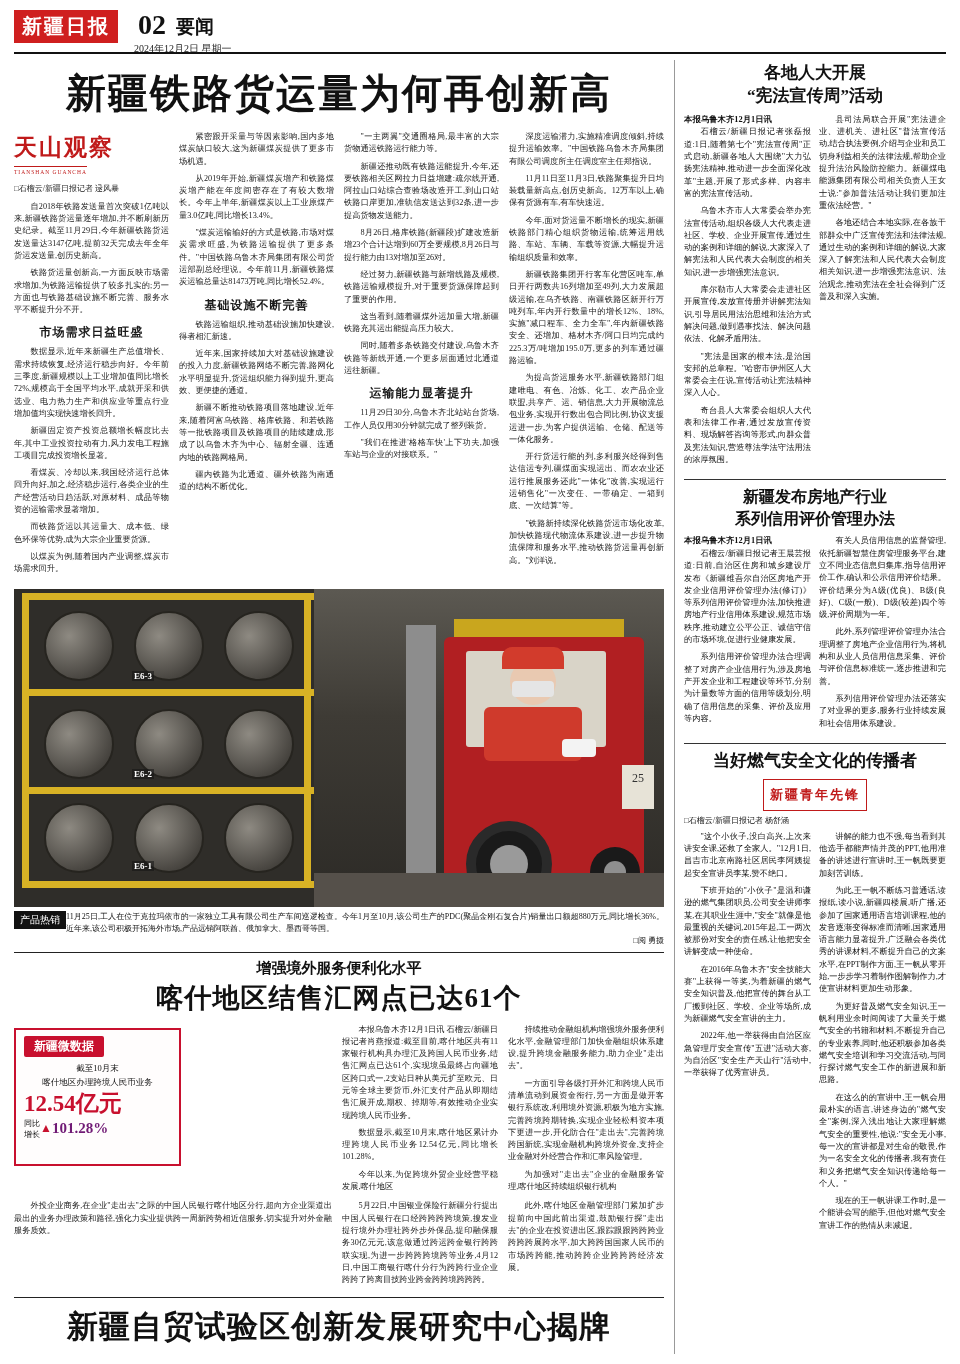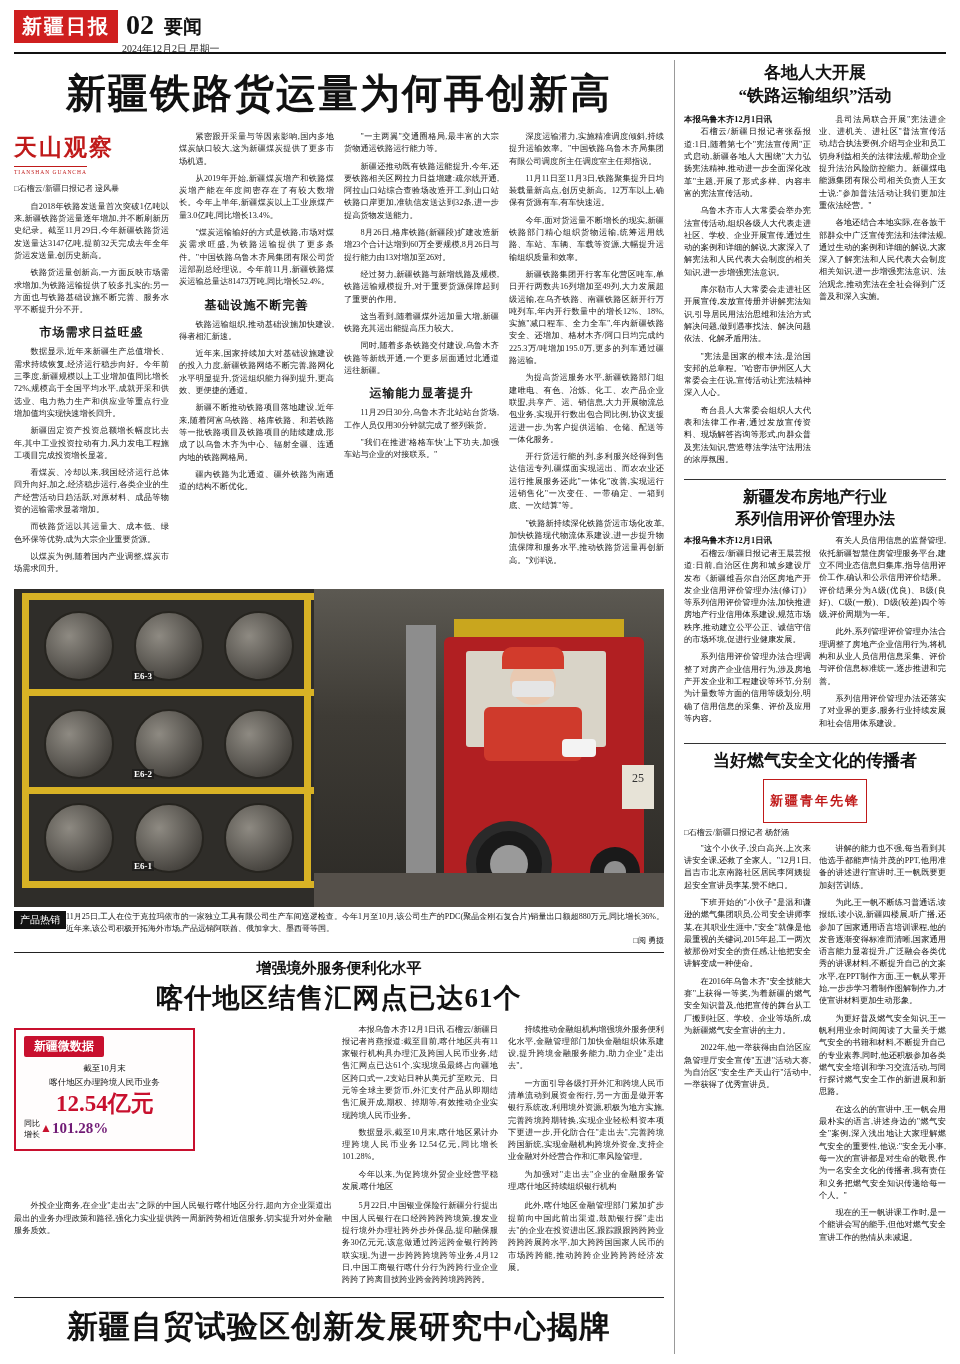--- a/index.html
+++ b/index.html
@@ -8,21 +8,21 @@
     width: 960px; height: 1364px;
     background: #ffffff;
     font-family: "Liberation Serif", "DejaVu Serif", serif;
     color: #111;
     position: relative;
     overflow: hidden;
   }
   .page { width:960px; height:1364px; padding: 10px 14px; position:relative; }
 
   
-  .masthead { display:flex; align-items:flex-start; gap:4px; height:38px; }
+  .masthead { display:flex; align-items:flex-start; gap:16px; height:38px; }
   .mast-logo {
     background:#cf1f1f; color:#fff; font-weight:bold; font-size:20px;
     letter-spacing:2px; padding:4px 8px; line-height:1.25;
     font-family:"Liberation Serif", serif;
   }
   .mast-page {
     font-size:28px; font-weight:bold; color:#111; line-height:1;
     border:0; padding:0 4px; position:relative; top:1px;
   }
   .mast-sec { font-size:19px; font-weight:bold; color:#111; line-height:1; padding-top:3px;}
@@ -82,48 +82,48 @@
   .cap-text { font-size:8px; line-height:1.5; text-align:justify; flex:1; }
   .cap-credit { font-size:8px; text-align:right; }
 
   
   .mid-wrap { margin-top:8px; display:flex; gap:10px; }
   .mid-left { width:318px; }
   .mid-right { width:322px; }
   .sub-kicker { text-align:center; font-size:15px; font-weight:bold; margin:2px 0 2px;}
   .mid-head { text-align:center; font-size:27px; font-weight:bold; letter-spacing:1px; margin-bottom:6px;}
   .databox {
-    border:2px solid #c8102e; margin-top:4px; padding:6px 8px 9px; position:relative;
-    background:#fffdfd; width:181px;
+    border:2px solid #c8102e; margin-top:4px; padding:6px 8px 24px; position:relative;
+    background:#fffdfd; width:167px;
   }
   .databox-title {
     background:#c8102e; color:#fff; font-size:12px; font-weight:bold;
     padding:2px 10px; display:inline-block; border-radius:2px; margin-bottom:4px;
   }
   .db-line { font-size:8.5px; margin:2px 0;text-align:center; }
-  .db-big { color:#c8102e; font-size:23px; font-weight:bold; line-height:1.1; margin-top:2px;margin-left:32px;}
+  .db-big { color:#c8102e; font-size:23px; font-weight:bold; line-height:1.1; margin-top:2px;}
   .db-row { display:flex; align-items:center; margin-top:2px;}
   .db-pct { color:#701a75; font-size:15px; font-weight:bold; }
   .db-small { font-size:8px; }
   .db-arrow { color:#c8102e; font-size:12px; }
 
   
   .bottom-head {
     text-align:center; font-size:31px; font-weight:bold; letter-spacing:1px;
     margin:8px 0 6px 0;
   }
 
   
   .r-head { text-align:center; font-weight:bold; font-size:17px; line-height:1.35; margin:2px 0 6px;}
   .r-head2 { text-align:center; font-weight:bold; font-size:16px; line-height:1.35; margin:4px 0 6px;}
   .rcols { display:flex; gap:8px; }
   .rcol { width:128px; font-size:8.2px; line-height:1.5; text-align:justify; }
   .rcol p { margin:0 0 5px 0; text-indent:2em; }
   .r-rule { border-top:1px solid #333; margin:8px 0 6px; }
-  .col-stamp { color:#c01a1a; font-size:13px; font-weight:bold; border:1px solid #c01a1a; display:inline-block; padding:12px 6px; letter-spacing:2px;}
+  .col-stamp { color:#c01a1a; font-size:13px; font-weight:bold; border:1px solid #c01a1a; display:inline-block; padding:6px 6px; letter-spacing:2px;}
   .r-byline { font-size:8px; margin:4px 0 5px 0;}
 </style>
 </head>
 <body>
 
 <div class="page">
 
   <div class="masthead">
     <div class="mast-logo">新疆日报</div>
     <div>
@@ -298,21 +298,21 @@
         <div class="bottom-head">新疆自贸试验区创新发展研究中心揭牌</div>
 
       </div>
     </div>
 
     <div class="right-zone">
 
       <div>
         <div class="r-head">
           <div>各地人大开展</div>
-          <div>“铁路运输组织”活动</div>
+          <div>“宪法宣传周”活动</div>
         </div>
         <div class="rcols">
           <div class="rcol">
             <div style="font-weight:bold; font-size:8.4px; text-indent:0;">本报乌鲁木齐12月1日讯</div>
             <p>石榴云/新疆日报记者张磊报道:1日,随着第七个"宪法宣传周"正式启动,新疆各地人大围绕"大力弘扬宪法精神,推动进一步全面深化改革"主题,开展了形式多样、内容丰富的宪法宣传活动。</p>
             <p>乌鲁木齐市人大常委会举办宪法宣传活动,组织各级人大代表走进社区、学校、企业开展宣传,通过生动的案例和详细的解说,大家深入了解宪法和人民代表大会制度的相关知识,进一步增强宪法意识。</p>
             <p>库尔勒市人大常委会走进社区开展宣传,发放宣传册并讲解宪法知识,引导居民用法治思维和法治方式解决问题,做到遇事找法、解决问题依法、化解矛盾用法。</p>
             <p>"宪法是国家的根本法,是治国安邦的总章程。"哈密市伊州区人大常委会主任说,宣传活动让宪法精神深入人心。</p>
             <p>奇台县人大常委会组织人大代表和法律工作者,通过发放宣传资料、现场解答咨询等形式,向群众普及宪法知识,营造尊法学法守法用法的浓厚氛围。</p>
           </div>

